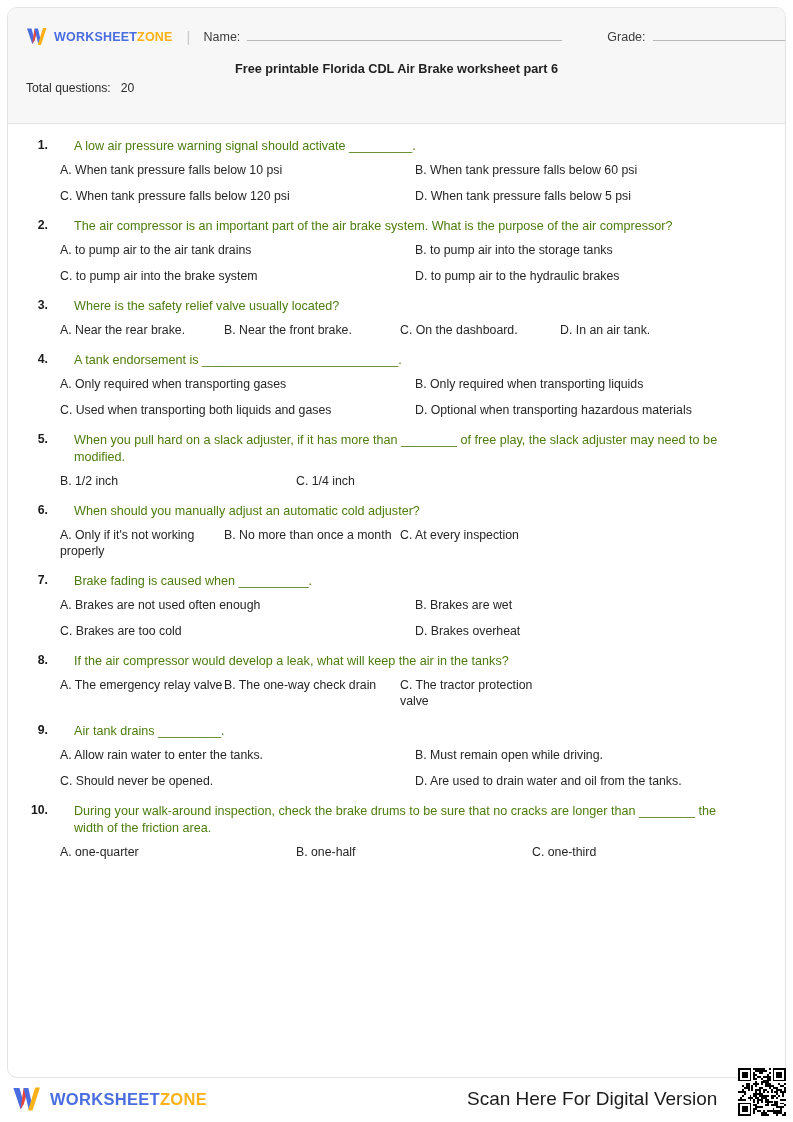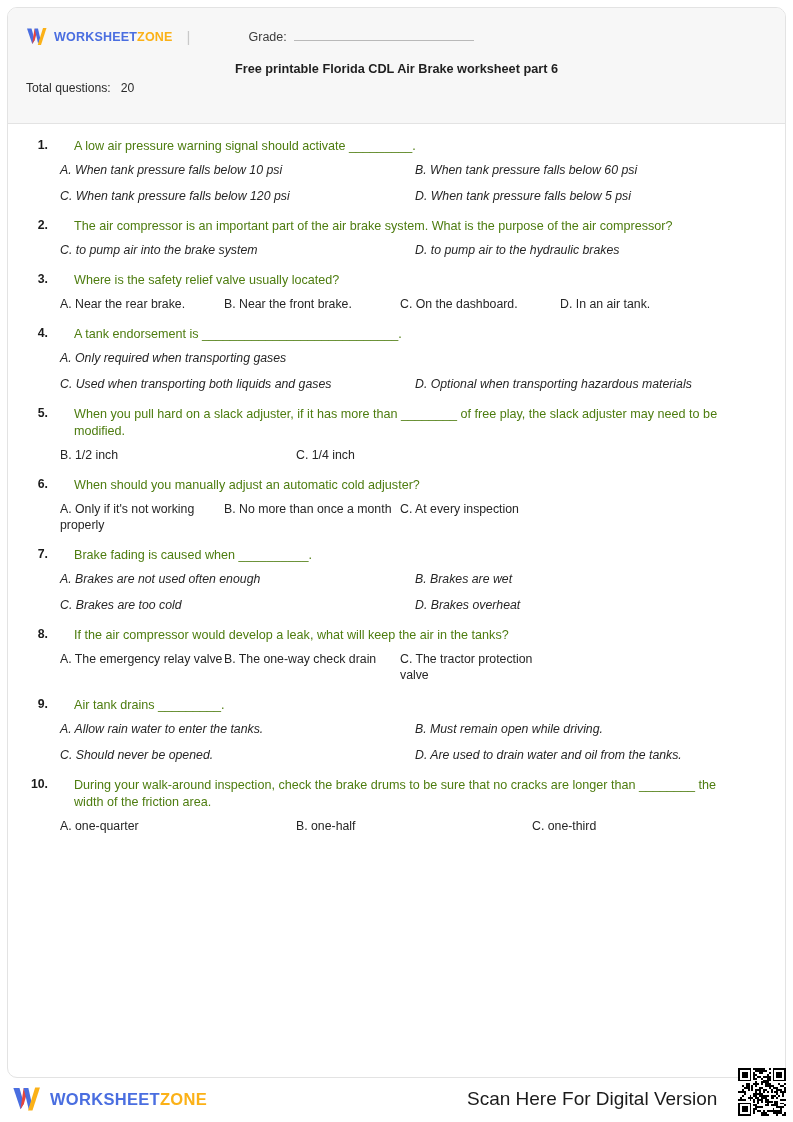--- a/index.html
+++ b/index.html
@@ -137,21 +137,21 @@
     display: flex;
     margin-top: 10px;
   }
   .opt-row:first-child { margin-top: 0; }
   .opt {
     font-size: 12.3px;
     color: #262626;
     line-height: 1.3;
   }
   
-  .cols-2 .opt { width: 355px; flex: 0 0 auto; font-style: italic; }
+  .cols-2 .opt { width: 355px; flex: 0 0 auto; }
   .cols-3 .opt { width: 236px; flex: 0 0 auto; }
   .flow .opt { flex: 0 0 auto; }
   .flow .opt.g1 { width: 164px; }
   .flow .opt.g2 { width: 176px; }
   .flow .opt.g3 { width: 160px; }
 
   
   .footer {
     position: absolute;
     left: 0; top: 1078px;
@@ -204,20 +204,24 @@
             <path d="M12.5 34 L17.5 26 L21.5 12 L17 3 L12.5 34 Z" fill="#e8453c"></path>
             <path d="M14.5 3 L22 3 L28 26 L24 34 L14.5 3 Z" fill="#4a6ee0" opacity="0"></path>
             <path d="M17 3 L24 3 L28.5 23 L24.5 34 L17 3 Z" fill="#4a6ee0"></path>
             <path d="M34 2 L41 2 L30 36 L23.5 36 L34 2 Z" fill="#fbb117"></path>
           </svg>
           <span class="logo-text"><span class="w-part">WORKSHEET</span><span class="z-part">ZONE</span></span>
         </div>
 
         <span class="logo-sep">|</span>
 
+        <div class="field field-name">
+          <span class="field-label">Name:</span>
+          <span class="field-line name-line"></span>
+        </div>
 
         <div class="field field-grade">
           <span class="field-label">Grade:</span>
           <span class="field-line grade-line"></span>
         </div>
       </div>
 
       <div class="header-title">Free printable Florida CDL Air Brake worksheet part 6</div>
       <div class="header-sub"><span>Total questions:</span><span class="qcount">20</span></div>
     </div>
@@ -238,20 +242,24 @@
               <div class="opt">D. When tank pressure falls below 5 psi</div>
             </div>
           </div>
         </div>
         <div class="question">
           <div class="q-head">
             <div class="q-num">2.</div>
             <div class="q-text">The air compressor is an important part of the air brake system. What is the purpose of the air compressor?</div>
           </div>
           <div class="options cols-2">
+            <div class="opt-row">
+              <div class="opt">A. to pump air to the air tank drains</div>
+              <div class="opt">B. to pump air into the storage tanks</div>
+            </div>
             <div class="opt-row">
               <div class="opt">C. to pump air into the brake system</div>
               <div class="opt">D. to pump air to the hydraulic brakes</div>
             </div>
           </div>
         </div>
         <div class="question">
           <div class="q-head">
             <div class="q-num">3.</div>
             <div class="q-text">Where is the safety relief valve usually located?</div>
@@ -266,20 +274,21 @@
           </div>
         </div>
         <div class="question">
           <div class="q-head">
             <div class="q-num">4.</div>
             <div class="q-text">A tank endorsement is ____________________________.</div>
           </div>
           <div class="options cols-2">
             <div class="opt-row">
               <div class="opt">A. Only required when transporting gases</div>
+              <div class="opt">B. Only required when transporting liquids</div>
             </div>
             <div class="opt-row">
               <div class="opt">C. Used when transporting both liquids and gases</div>
               <div class="opt">D. Optional when transporting hazardous materials</div>
             </div>
           </div>
         </div>
         <div class="question">
           <div class="q-head">
             <div class="q-num">5.</div>

